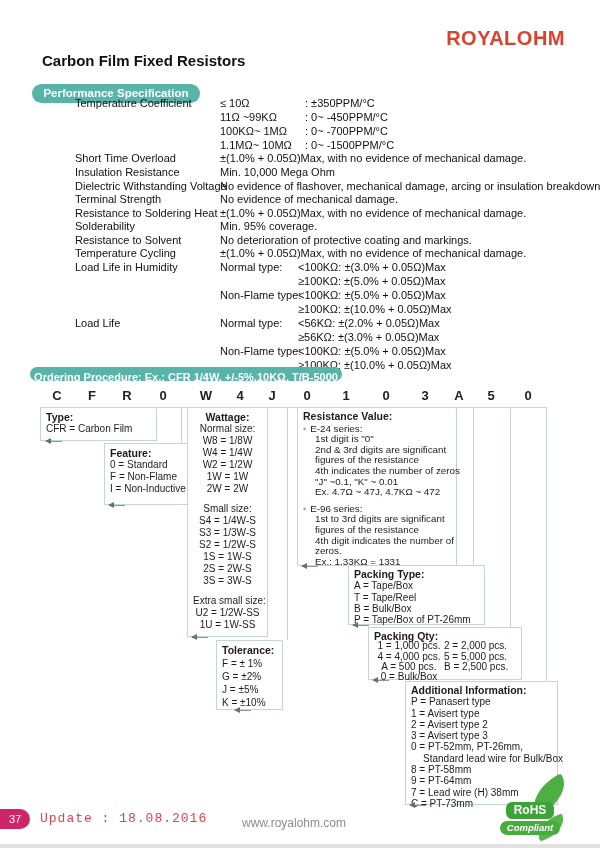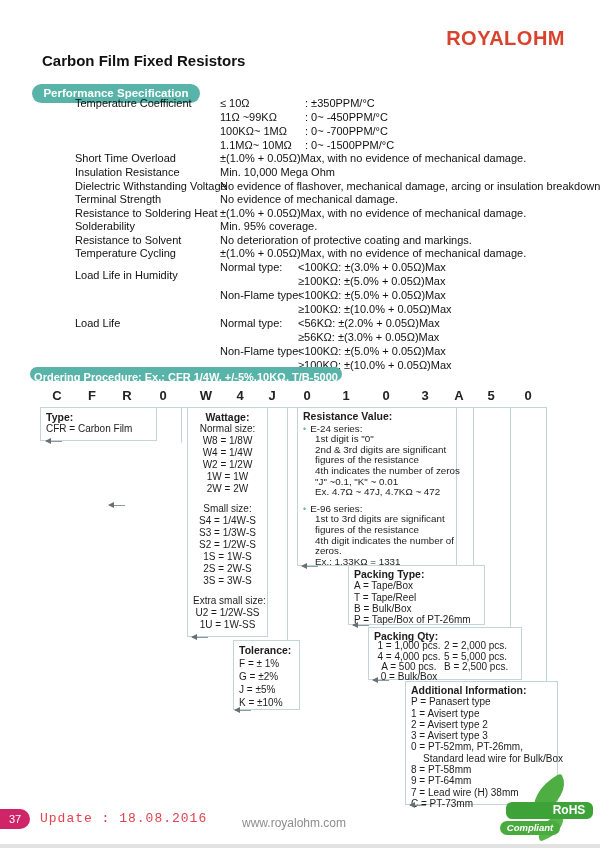--- a/index.html
+++ b/index.html
@@ -31,21 +31,21 @@
             border-radius:0 10px 10px 0;color:#fff;font-size:11px;line-height:20px;text-align:center;}
   .update{position:absolute;left:40px;top:811px;font-family:"Liberation Mono", monospace;
           font-size:13px;letter-spacing:1px;color:#e24250;}
   .site{position:absolute;left:242px;top:816px;font-size:12px;color:#8d8d8d;}
   .rohs{position:absolute;left:488px;top:786px;width:80px;height:60px;}
   .leaf1{position:absolute;left:40px;top:-4px;width:42px;height:26px;background:#4fae43;
          border-radius:90% 10% 90% 10%;transform:rotate(-30deg);}
   .leaf2{position:absolute;left:48px;top:32px;width:30px;height:19px;background:#57b54a;
          border-radius:90% 10% 90% 10%;transform:rotate(-20deg);}
   .rohsl{position:absolute;left:18px;top:16px;width:48px;height:17px;background:#3da238;
-         border-radius:6px;color:#fff;font-weight:700;font-size:12px;line-height:17px;text-align:center;padding-left:39px;}
+         border-radius:6px;color:#fff;font-weight:700;font-size:12px;line-height:17px;text-align:center;}
   .compl{position:absolute;left:12px;top:35px;width:60px;height:14px;background:#49ab3e;
          border-radius:7px;color:#fff;font-weight:700;font-style:italic;font-size:9.5px;
          line-height:14px;text-align:center;}
   .botedge{position:absolute;left:0;top:844px;width:600px;height:4px;background:#e2e2e2;}
 </style>
 </head>
 <body>
 
 <div class="page">
 
@@ -73,21 +73,21 @@
   <div class="sl" style="left:220px;top:193px;">No evidence of mechanical damage.</div>
   <div class="sl" style="left:75px;top:207px;">Resistance to Soldering Heat</div>
   <div class="sl" style="left:220px;top:207px;">±(1.0% + 0.05Ω)Max, with no evidence of mechanical damage.</div>
   <div class="sl" style="left:75px;top:220px;">Solderability</div>
   <div class="sl" style="left:220px;top:220px;">Min. 95% coverage.</div>
   <div class="sl" style="left:75px;top:234px;">Resistance to Solvent</div>
   <div class="sl" style="left:220px;top:234px;">No deterioration of protective coating and markings.</div>
   <div class="sl" style="left:75px;top:247px;">Temperature Cycling</div>
   <div class="sl" style="left:220px;top:247px;">±(1.0% + 0.05Ω)Max, with no evidence of mechanical damage.</div>
 
-  <div class="sl" style="left:75px;top:269px;">Load Life in Humidity</div>
+  <div class="sl" style="left:75px;top:261px;">Load Life in Humidity</div>
   <div class="sl" style="left:220px;top:261px;">Normal type:</div>
   <div class="sl" style="left:298px;top:261px;">&lt;100KΩ: ±(3.0% + 0.05Ω)Max</div>
   <div class="sl" style="left:298px;top:275px;">≥100KΩ: ±(5.0% + 0.05Ω)Max</div>
   <div class="sl" style="left:220px;top:289px;">Non-Flame type:</div>
   <div class="sl" style="left:298px;top:289px;">&lt;100KΩ: ±(5.0% + 0.05Ω)Max</div>
   <div class="sl" style="left:298px;top:303px;">≥100KΩ: ±(10.0% + 0.05Ω)Max</div>
 
   <div class="sl" style="left:75px;top:317px;">Load Life</div>
   <div class="sl" style="left:220px;top:317px;">Normal type:</div>
   <div class="sl" style="left:298px;top:317px;">&lt;56KΩ: ±(2.0% + 0.05Ω)Max</div>
@@ -121,20 +121,26 @@
   <div class="vl" style="left:546px;top:407px;height:274px;"></div>
 
   <div class="box" style="left:40px;top:407px;width:105px;height:26px;">
     <div class="bt">Type:</div>
     <div>CFR = Carbon Film</div>
   </div>
   <div class="arr" style="left:46px;top:441px;">
       <i></i>
     </div>
 
+  <div class="box" style="left:104px;top:443px;width:77px;height:54px;">
+    <div class="bt">Feature:</div>
+    <div>0 = Standard</div>
+    <div>F = Non-Flame</div>
+    <div>I = Non-Inductive</div>
+  </div>
   <div class="arr" style="left:109px;top:505px;">
       <i></i>
     </div>
 
   <div class="box" style="left:187px;top:407px;width:69px;height:222px;text-align:center;">
     <div class="bt">Wattage:</div>
     <div>Normal size:</div>
     <div>W8 = 1/8W</div>
     <div>W4 = 1/4W</div>
     <div>W2 = 1/2W</div>
@@ -148,21 +154,21 @@
     <div>2S = 2W-S</div>
     <div>3S = 3W-S</div>
     <div class="gap">Extra small size:</div>
     <div>U2 = 1/2W-SS</div>
     <div>1U = 1W-SS</div>
   </div>
   <div class="arr" style="left:192px;top:637px;">
       <i></i>
     </div>
 
-  <div class="box" style="left:233px;top:640px;width:55px;height:62px;line-height:13px;">
+  <div class="box" style="left:216px;top:640px;width:55px;height:62px;line-height:13px;">
     <div class="bt">Tolerance:</div>
     <div>F = ± 1%</div>
     <div>G = ±2%</div>
     <div>J =  ±5%</div>
     <div>K = ±10%</div>
   </div>
   <div class="arr" style="left:235px;top:710px;">
       <i></i>
     </div>
 

